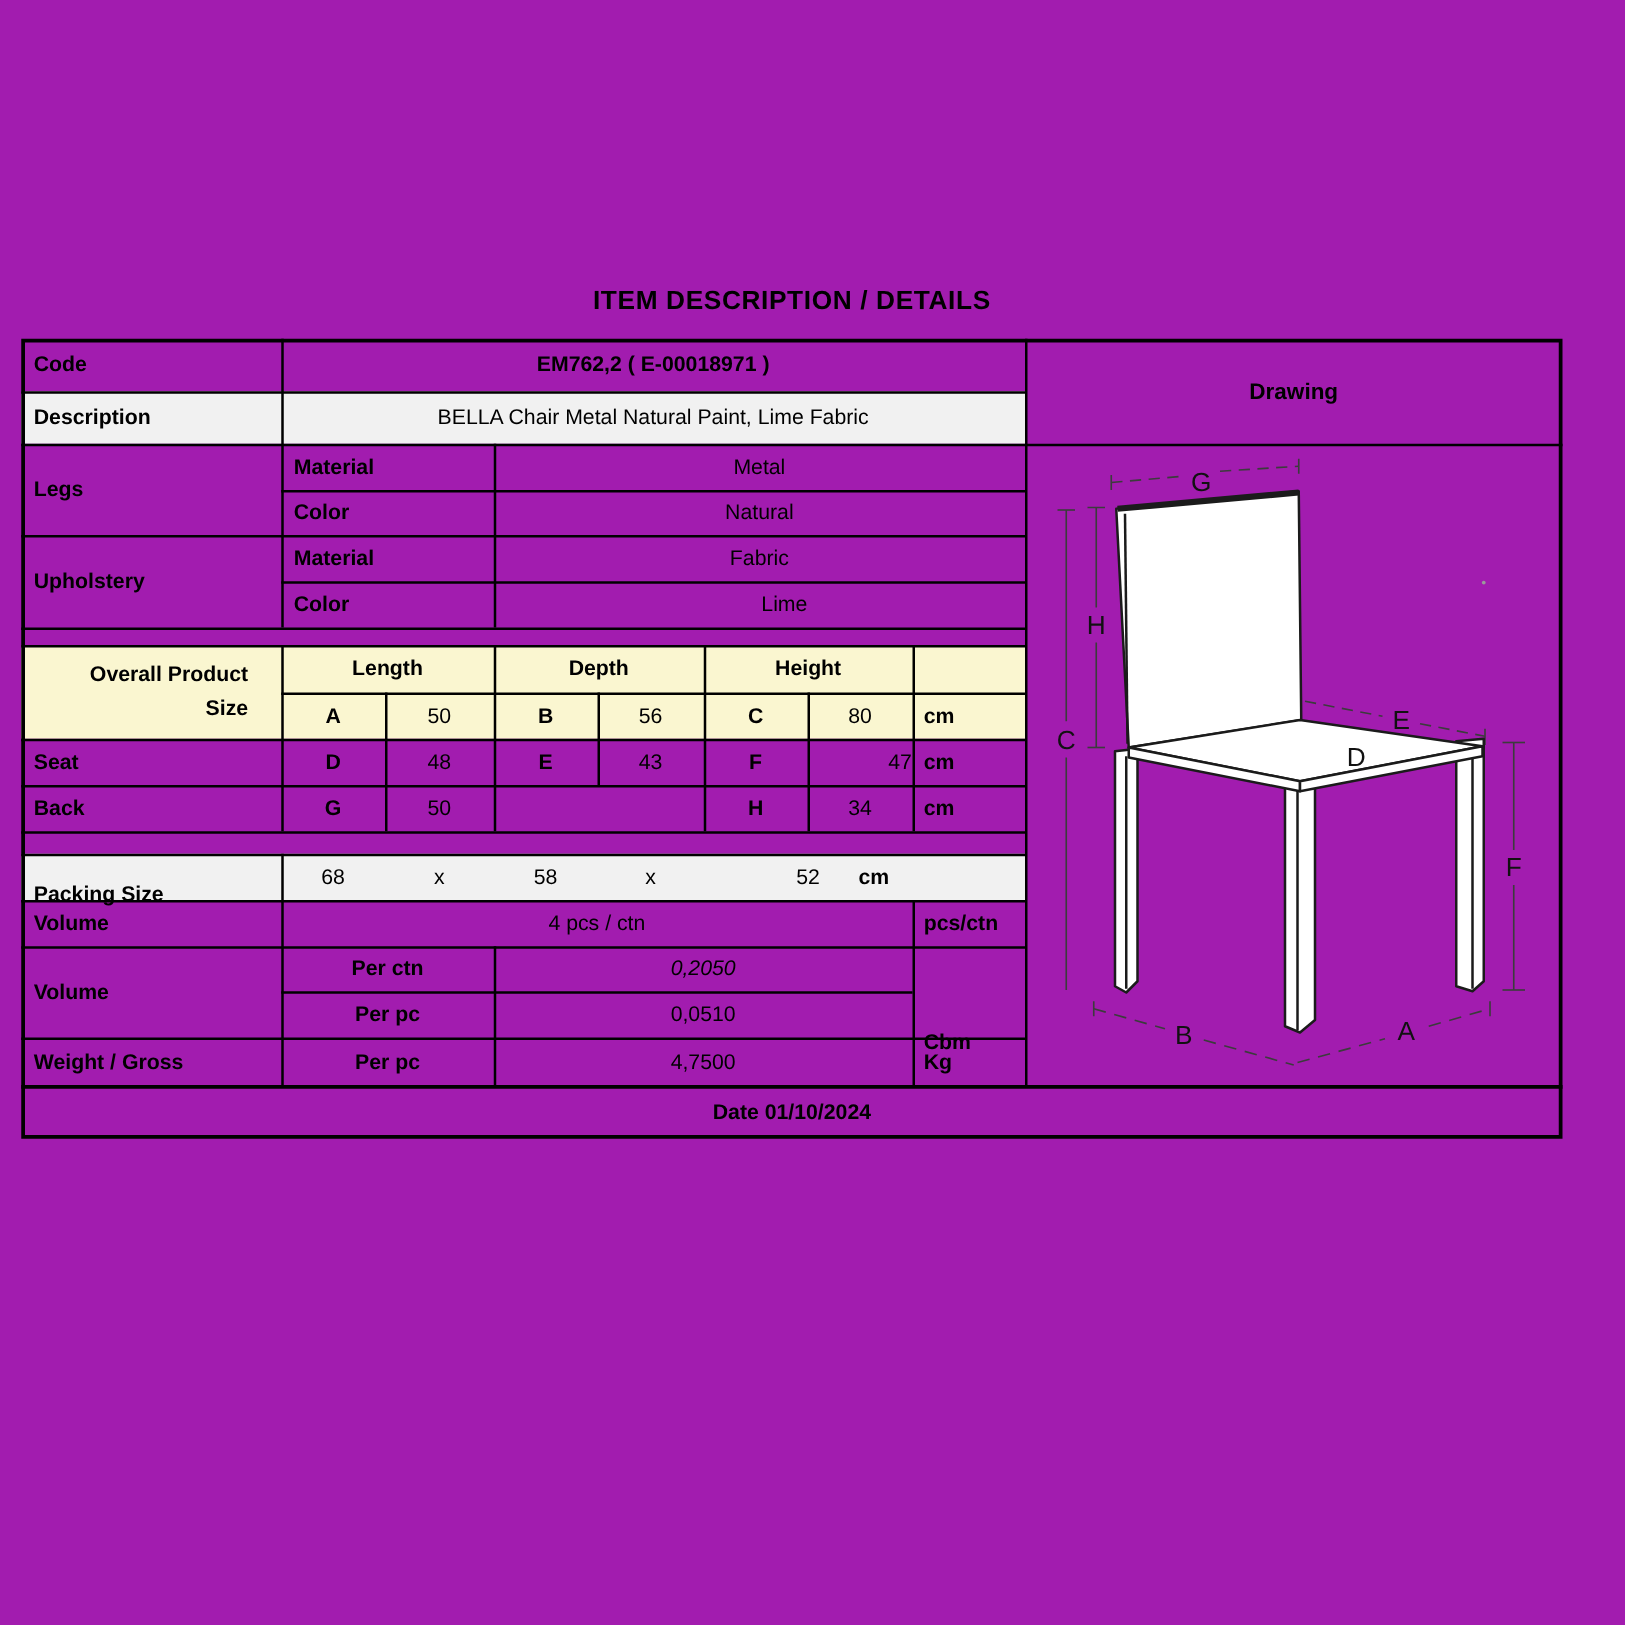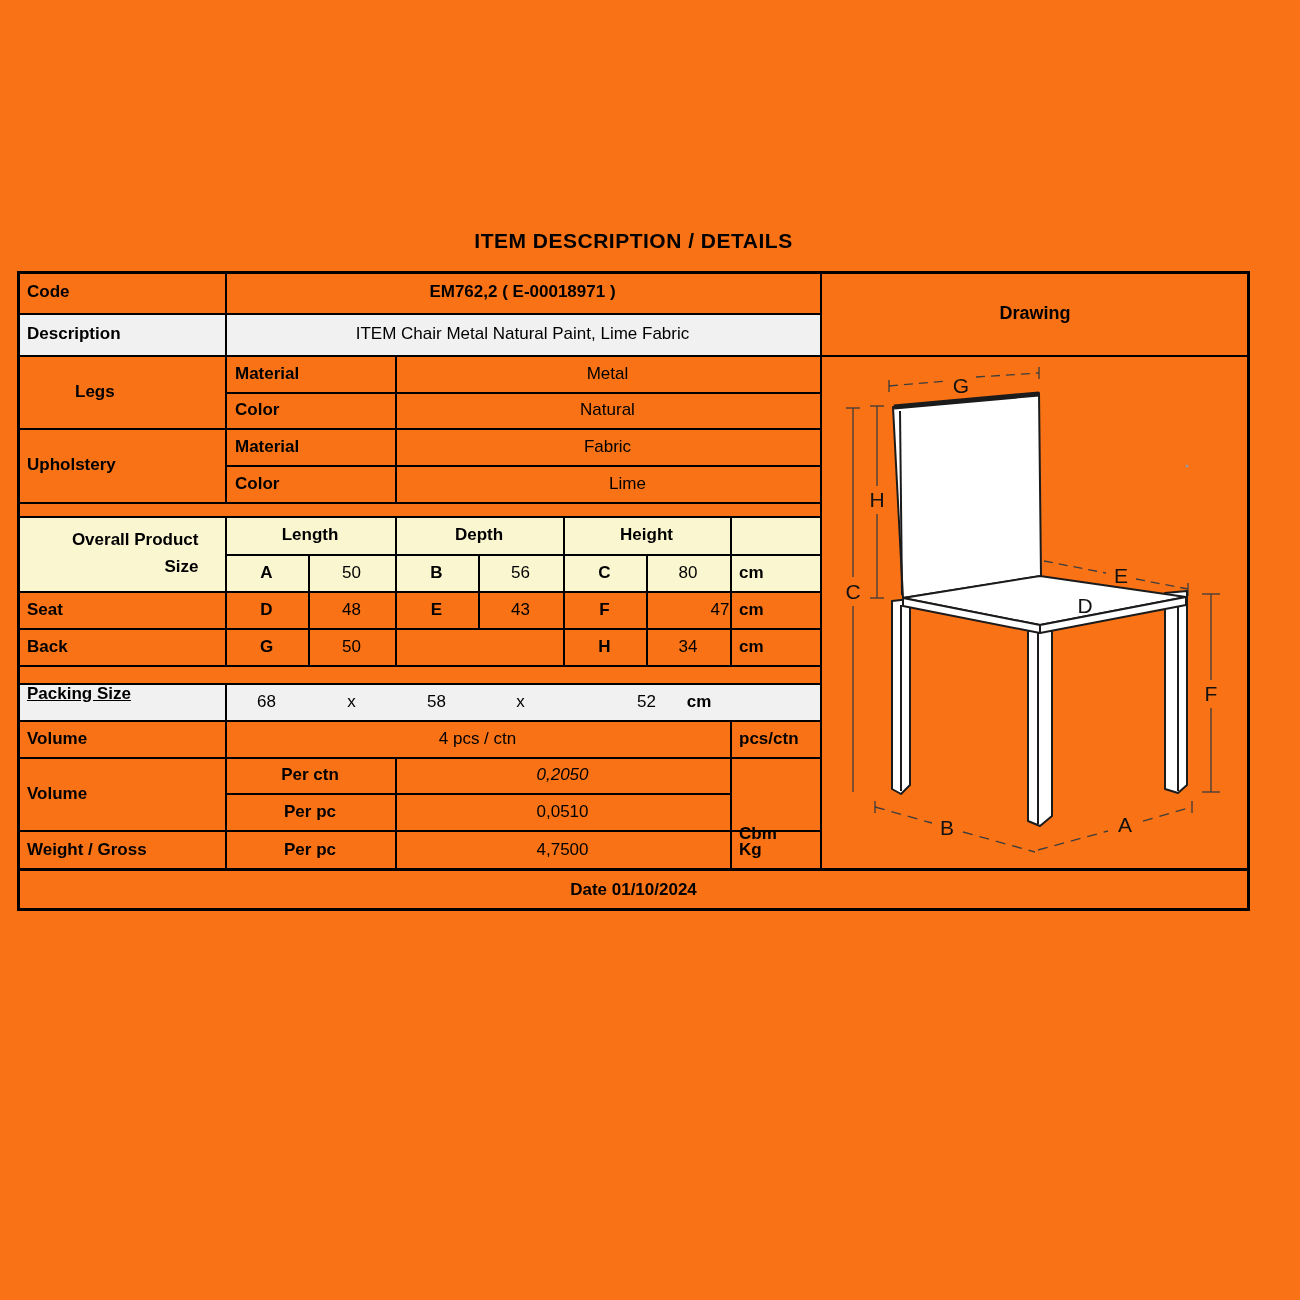--- a/index.html
+++ b/index.html
@@ -1,16 +1,16 @@
 <!DOCTYPE html>
 <html><head>
 <meta charset="utf-8">
 <style>
   html,body{margin:0;padding:0;background:#fff;}
-  .page{position:relative;width:1300px;height:1300px;background:#f97316;
+  .page{position:relative;width:1300px;height:1300px;background:#a21caf;
         font-family:"Liberation Sans",sans-serif;color:#000;overflow:hidden;}
   .title{position:absolute;left:17px;top:229px;width:1233px;text-align:center;
          font-size:21px;font-weight:bold;letter-spacing:.5px;}
   .doc{position:absolute;left:17px;top:271px;width:1233px;height:640px;}
   .outer{position:absolute;left:0;top:0;width:1233px;height:640px;border:3px solid #000;box-sizing:border-box;}
   .bg{position:absolute;}
   .hl,.vl{position:absolute;background:#000;}
   .hl{height:2px;}
   .vl{width:2px;}
   .cell{position:absolute;display:flex;align-items:center;font-size:17px;white-space:nowrap;}
@@ -62,24 +62,24 @@
     <div class="vl" style="left:461px;top:283px;height:74px;"></div>
     <div class="vl" style="left:546px;top:245px;height:149px;"></div>
     <div class="vl" style="left:629px;top:283px;height:111px;"></div>
     <div class="vl" style="left:713px;top:245px;height:149px;"></div>
     <div class="vl" style="left:713px;top:449px;height:149px;"></div>
     <div class="vl" style="left:803px;top:0;height:598px;"></div>
 
     <div class="cell b left" style="left:5px;top:0;width:198px;height:42px;">Code</div>
     <div class="cell b cen" style="left:208px;top:0;width:595px;height:42px;">EM762,2 ( E-00018971 )</div>
     <div class="cell b left" style="left:5px;top:42px;width:198px;height:42px;">Description</div>
-    <div class="cell cen" style="left:208px;top:42px;width:595px;height:42px;">ITEM Chair Metal Natural Paint, Lime Fabric</div>
+    <div class="cell cen" style="left:208px;top:42px;width:595px;height:42px;">BELLA Chair Metal Natural Paint, Lime Fabric</div>
     <div class="cell b cen" style="left:803px;top:0;width:430px;height:84px;font-size:18px;">Drawing</div>
 
-    <div class="cell b left" style="left:5px;top:84px;width:198px;height:73px;margin-left:48px;">Legs</div>
+    <div class="cell b left" style="left:5px;top:84px;width:198px;height:73px;">Legs</div>
     <div class="cell b left" style="left:213px;top:84px;width:160px;height:37px;">Material</div>
     <div class="cell cen" style="left:378px;top:84px;width:425px;height:37px;">Metal</div>
     <div class="cell b left" style="left:213px;top:121px;width:160px;height:36px;">Color</div>
     <div class="cell cen" style="left:378px;top:121px;width:425px;height:36px;">Natural</div>
     <div class="cell b left" style="left:5px;top:157px;width:198px;height:74px;">Upholstery</div>
     <div class="cell b left" style="left:213px;top:157px;width:160px;height:37px;">Material</div>
     <div class="cell cen" style="left:378px;top:157px;width:425px;height:37px;text-align:center;">Fabric</div>
     <div class="cell b left" style="left:213px;top:194px;width:160px;height:37px;">Color</div>
     <div class="cell cen" style="left:398px;top:194px;width:425px;height:37px;">Lime</div>
 
@@ -107,21 +107,21 @@
     <div class="cell cen" style="left:629px;top:320px;width:84px;height:37px;padding-left:32px;">47</div>
     <div class="cell b left" style="left:717px;top:320px;width:80px;height:37px;">cm</div>
 
     <div class="cell b left" style="left:5px;top:357px;width:198px;height:37px;">Back</div>
     <div class="cell b cen" style="left:208px;top:357px;width:83px;height:37px;">G</div>
     <div class="cell cen" style="left:291px;top:357px;width:87px;height:37px;">50</div>
     <div class="cell b cen" style="left:546px;top:357px;width:83px;height:37px;">H</div>
     <div class="cell cen" style="left:629px;top:357px;width:84px;height:37px;">34</div>
     <div class="cell b left" style="left:717px;top:357px;width:80px;height:37px;">cm</div>
 
-    <div class="cell b left" style="left:5px;top:404px;width:198px;height:37px;text-decoration:underline;">Packing Size</div>
+    <div class="cell b left" style="left:5px;top:426px;width:198px;height:37px;">Packing Size</div>
     <div class="cell cen" style="left:208px;top:412px;width:83px;height:37px;">68</div>
     <div class="cell cen" style="left:291px;top:412px;width:87px;height:37px;">x</div>
     <div class="cell cen" style="left:378px;top:412px;width:83px;height:37px;">58</div>
     <div class="cell cen" style="left:461px;top:412px;width:85px;height:37px;">x</div>
     <div class="cell cen" style="left:546px;top:412px;width:167px;height:37px;">52</div>
     <div class="cell b cen" style="left:652px;top:412px;width:60px;height:37px;">cm</div>
 
     <div class="cell b left" style="left:5px;top:449px;width:198px;height:37px;">Volume</div>
     <div class="cell cen" style="left:208px;top:449px;width:505px;height:37px;">4 pcs / ctn</div>
     <div class="cell b left" style="left:717px;top:449px;width:80px;height:37px;">pcs/ctn</div>

